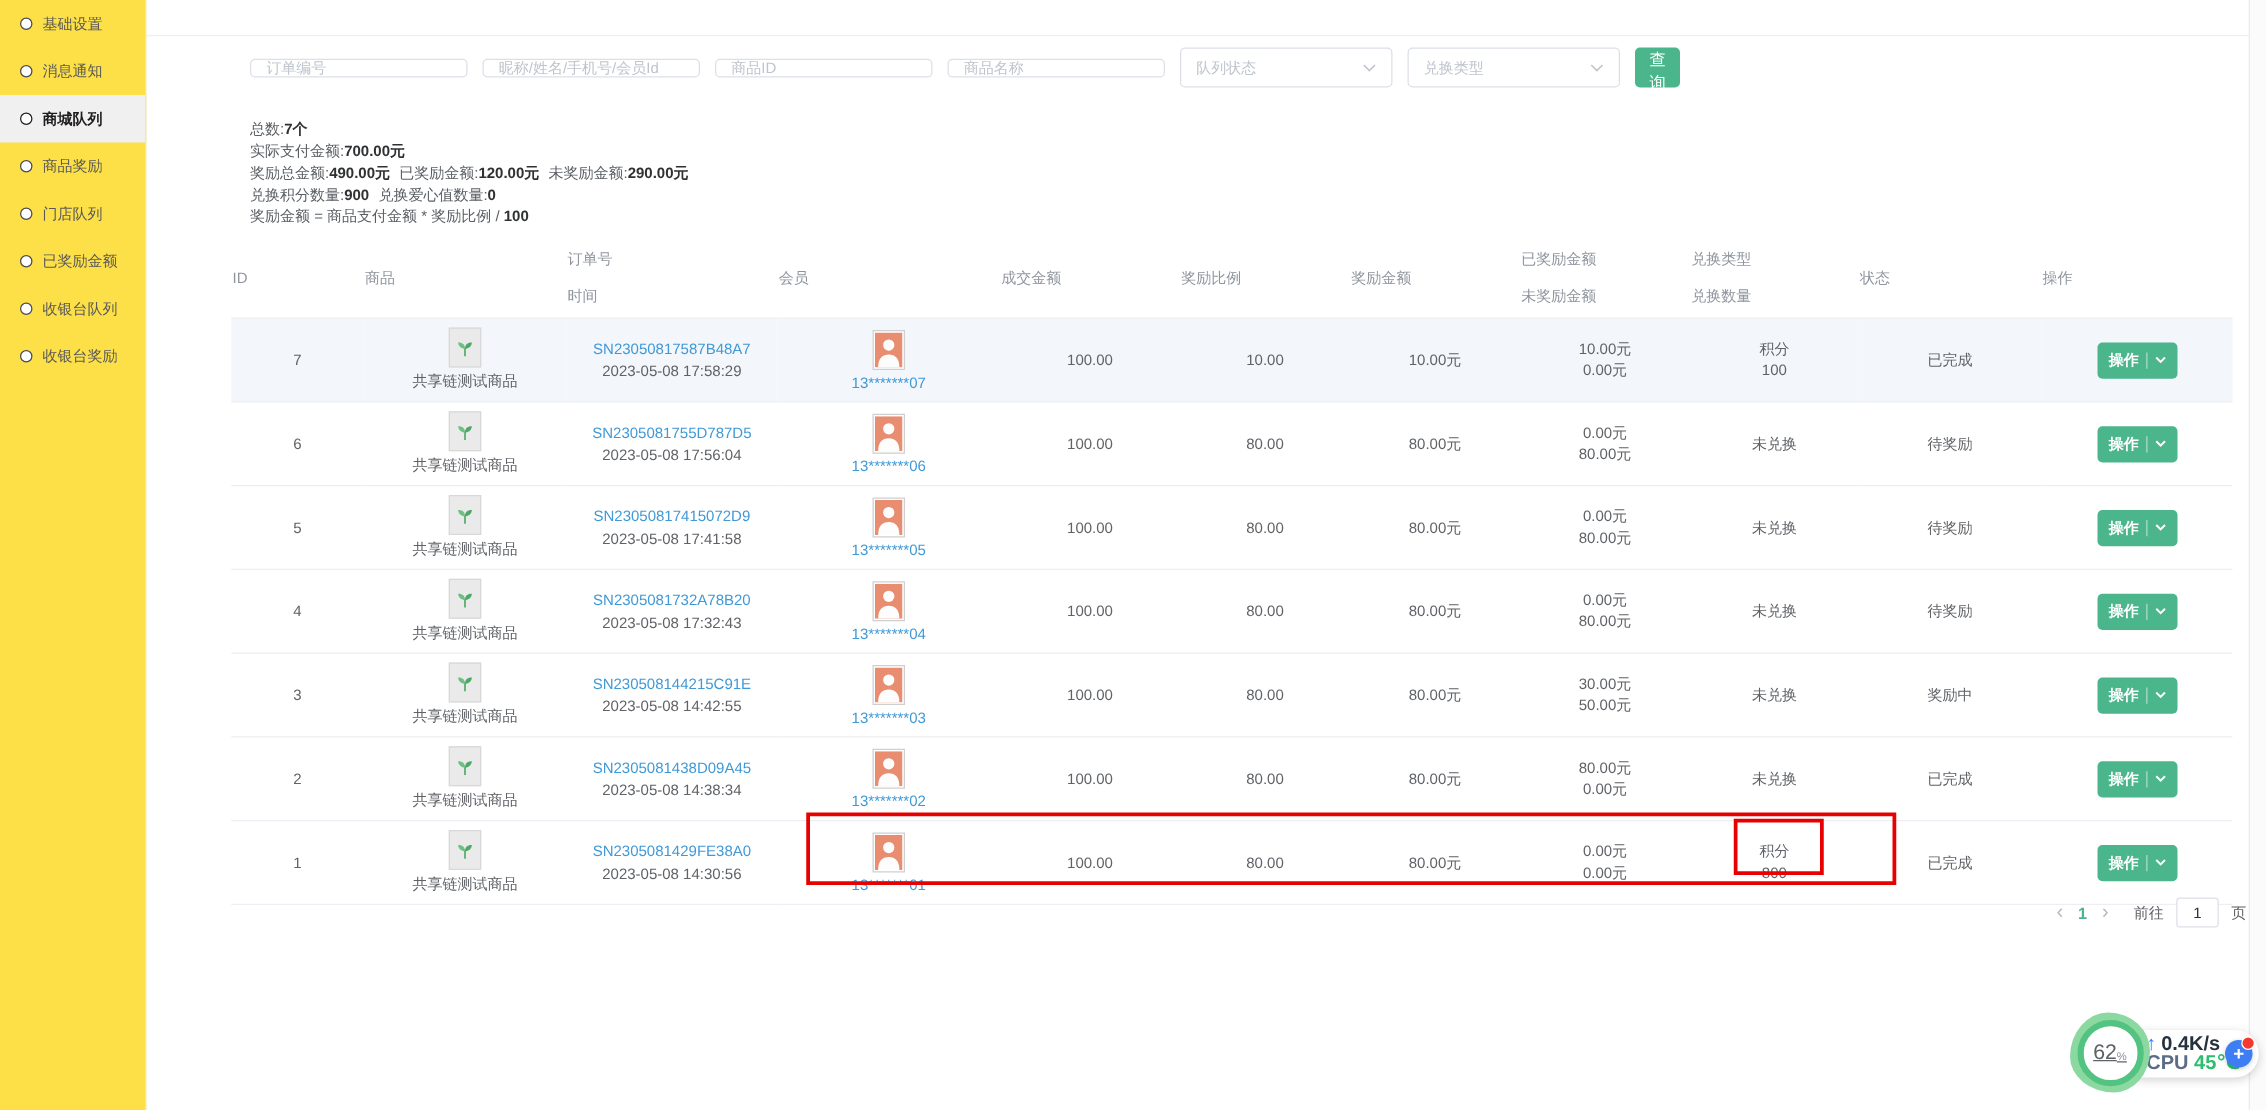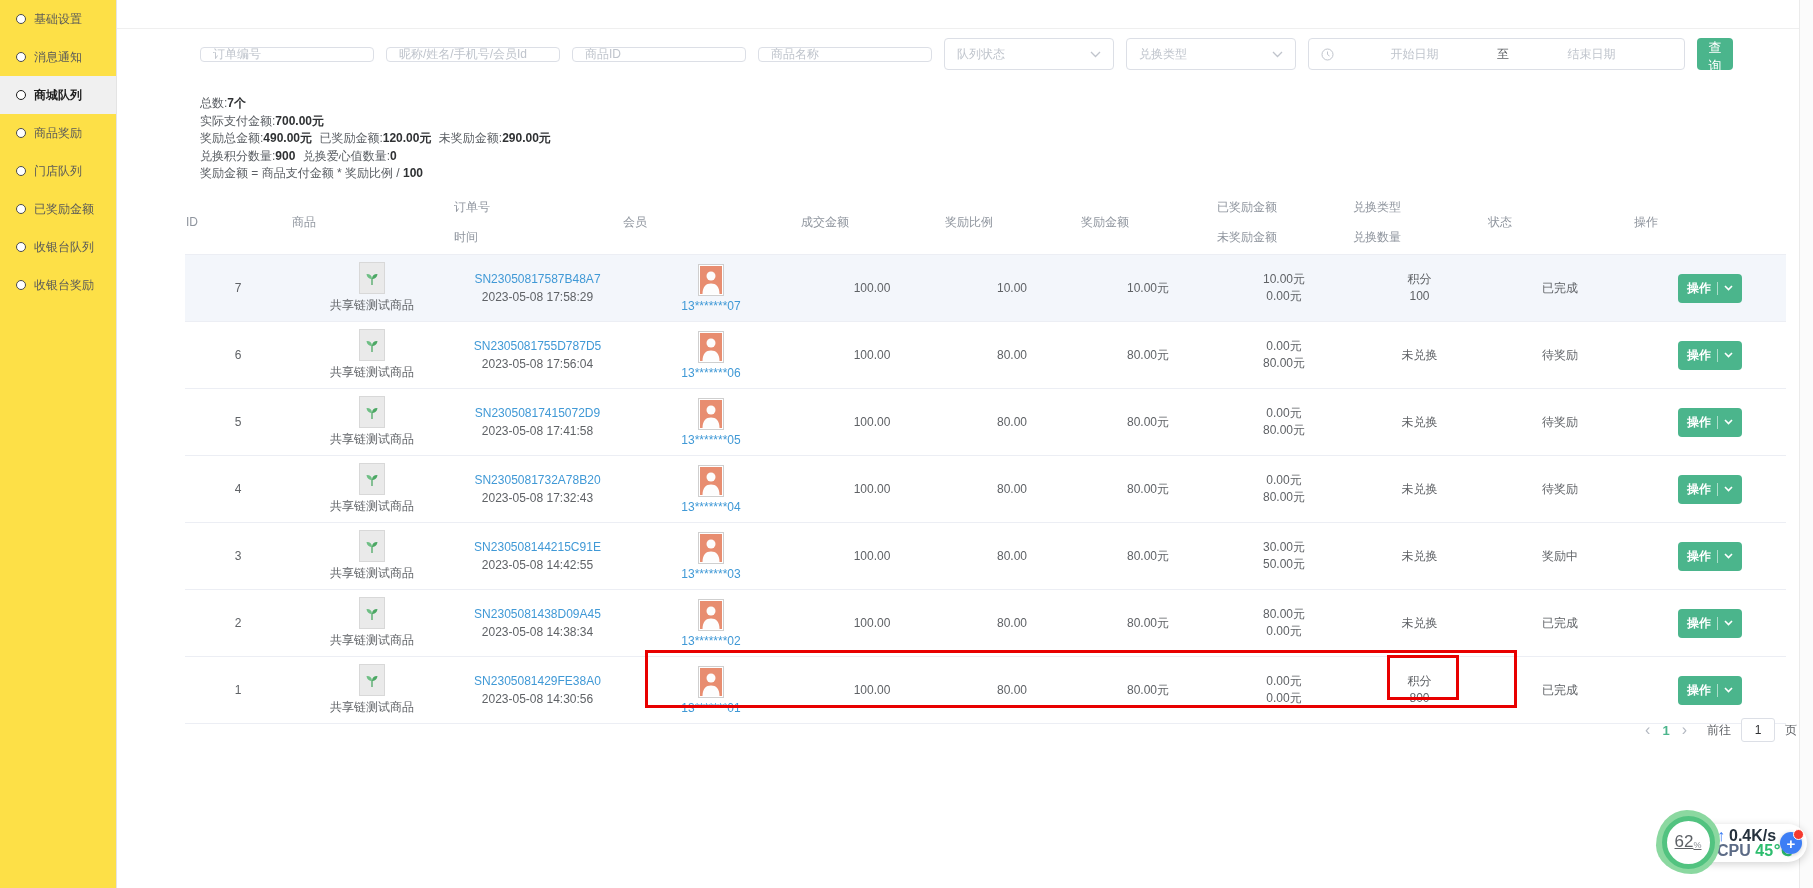--- a/index.html
+++ b/index.html
@@ -149,29 +149,20 @@
       <span>队列状态</span>
       <svg width="11" height="7" viewBox="0 0 11 7" fill="none" stroke="#c0c4cc" stroke-width="1.3">
           <path d="M1 1 L5.5 5.5 L10 1"></path>
         </svg>
     </div>
     <div class="f-select">
       <span>兑换类型</span>
       <svg width="11" height="7" viewBox="0 0 11 7" fill="none" stroke="#c0c4cc" stroke-width="1.3">
           <path d="M1 1 L5.5 5.5 L10 1"></path>
         </svg>
-    </div>
-    <div class="f-date">
-      <svg width="13" height="13" viewBox="0 0 13 13" fill="none" stroke="#c0c4cc" stroke-width="1">
-          <circle cx="6.5" cy="6.5" r="5.5"></circle>
-          <path d="M6.5 3.5 V6.5 L8.5 8"></path>
-        </svg>
-      <span class="dph">开始日期</span>
-      <span class="sep">至</span>
-      <span class="dph">结束日期</span>
     </div>
     <button class="btn-search">查询</button>
   </div>
 
   <div class="summary">
     <div>
       <span>总数:</span><b>7个</b>
     </div>
     <div>
       <span>实际支付金额:</span><b>700.00元</b>

